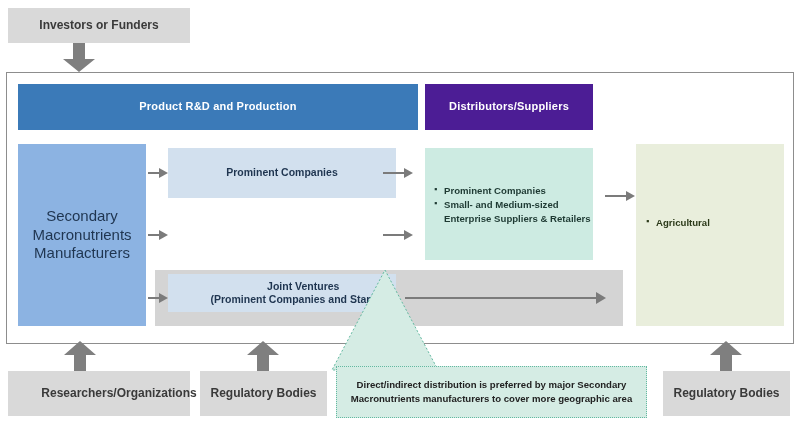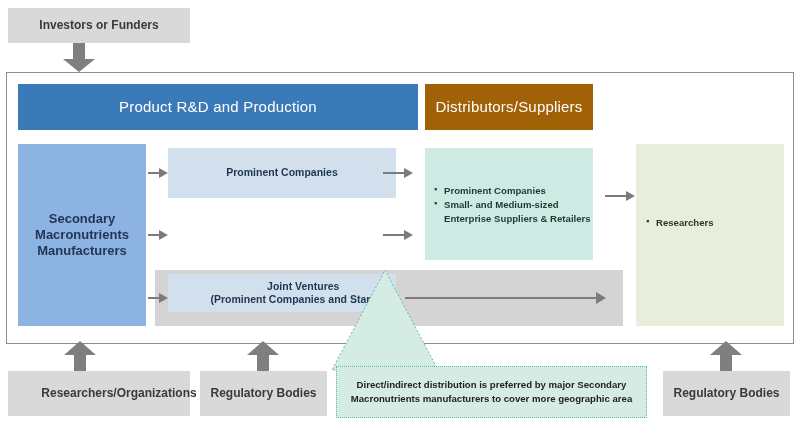--- a/index.html
+++ b/index.html
@@ -43,34 +43,34 @@
     width: 788px;
     height: 272px;
     border: 1px solid #8d8d8d;
     background: #ffffff;
     box-sizing: border-box;
   }
 
   
   .header-band {
     color: #ffffff;
-    font-size: 15px;
-    font-weight: 400;
+    font-size: 11px;
+    font-weight: 700;
     letter-spacing: .2px;
   }
   .hdr-blue  { background: #3b7ab8; }
-  .hdr-teal  { background: #a16207; }
+  .hdr-teal  { background: #4c1d95; }
   .hdr-olive { background: #9cbd50; }
 
   
   .manu-box {
     background: #8cb3e2;
     color: #1f3550;
-    font-size: 13px;
-    font-weight: 700;
+    font-size: 15px;
+    font-weight: 400;
   }
   .pale-blue {
     background: #d2e0ee;
     color: #1f3550;
     font-size: 10.5px;
     font-weight: 700;
   }
   .mint-box {
     background: #cdebe2;
   }
@@ -229,21 +229,21 @@
 Enterprise Suppliers &amp; Retailers</li>
     </ul>
   </div>
 
   <div class="arrow-h" style="left:605px; top:195px; width:22px;"></div>
 
   <div class="box palegreen-box" style="left:636px; top:144px; width:148px; height:182px;"></div>
 
   <div class="bullets bullets-green" style="left:646px; top:216px; width:138px;">
     <ul>
-      <li>Researchers</li>
+      <li>Agricultural</li>
     </ul>
   </div>
 
   <div class="block-arrow" style="left:63px; top:341px; width:34px; height:32px;">
     <svg width="34" height="32" viewBox="0 0 34 32">
       <polygon points="17,0 33,14 23,14 23,31 11,31 11,14 1,14" fill="#7f7f7f"></polygon>
     </svg>
   </div>
   <div class="box ext-box" style="left:8px; top:371px; width:182px; height:45px;padding-left:40px;">
     <span>Researchers/Organizations</span>

